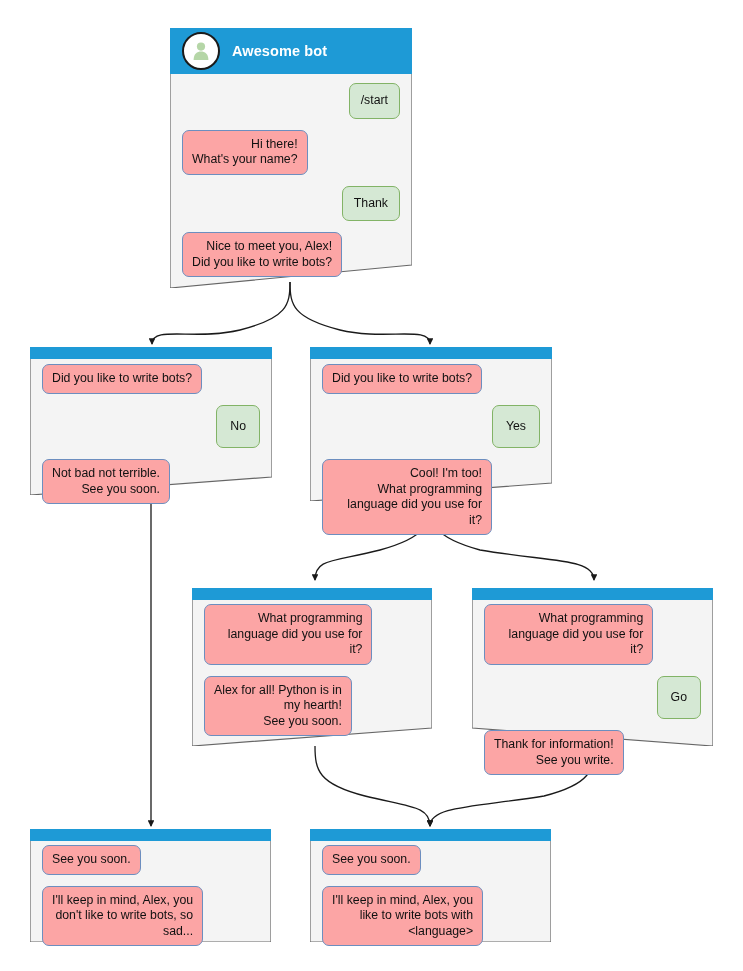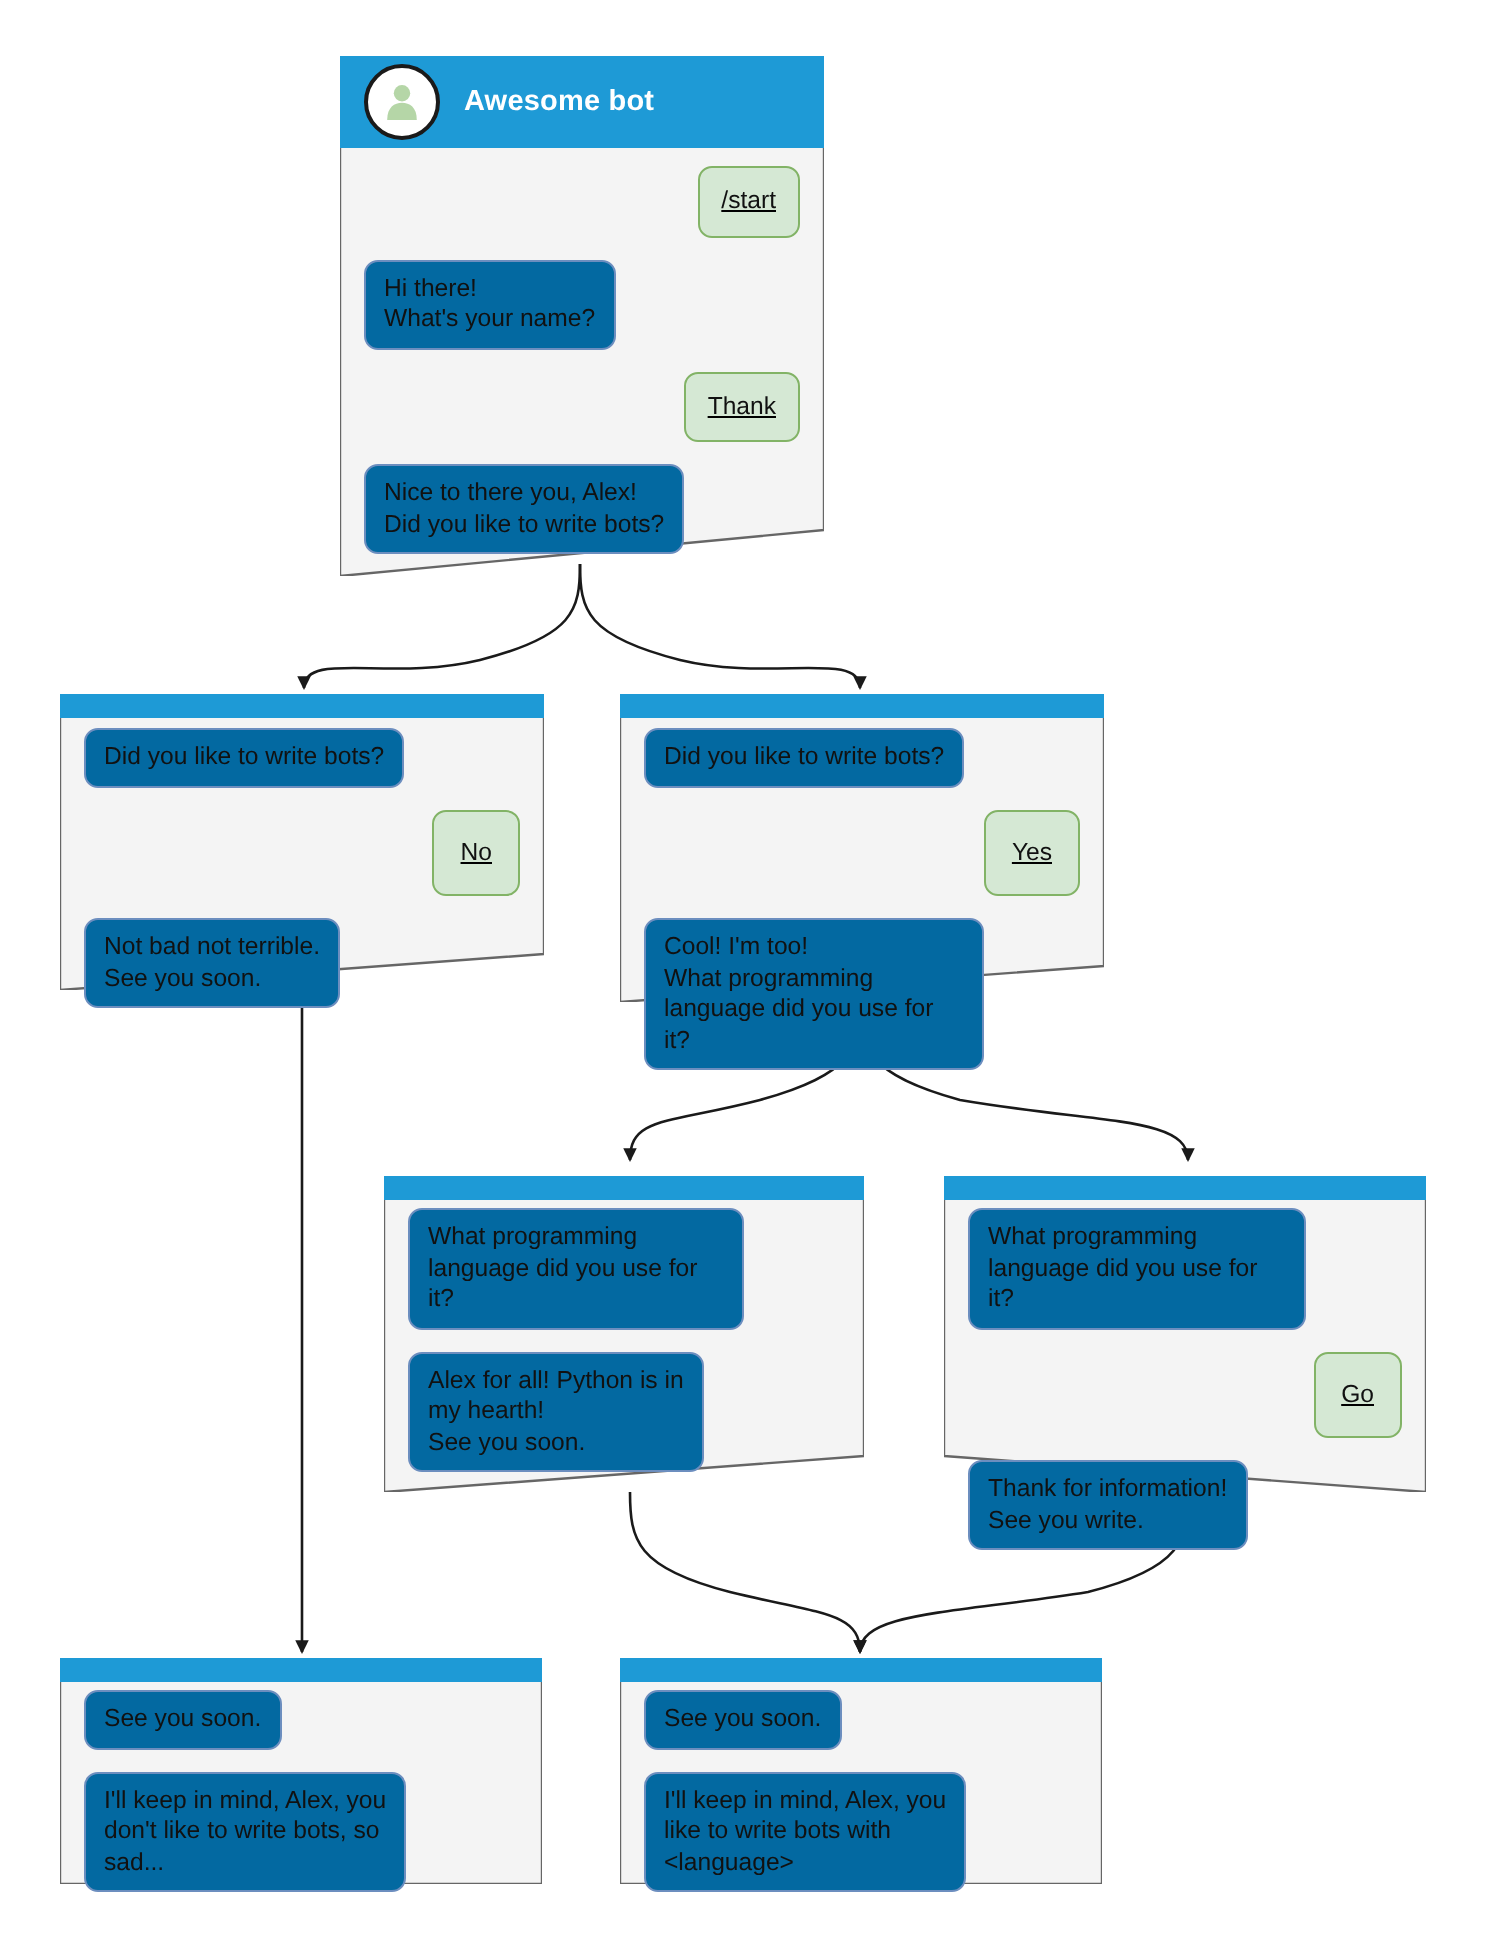--- a/index.html
+++ b/index.html
@@ -88,35 +88,36 @@
     box-sizing: border-box;
     padding: 10px 12px 4px 12px;
     display: flex;
     flex-direction: column;
   }
   .msg-row {
     display: flex;
     margin-bottom: 11px;
   }
   .msg-row.bot { justify-content: flex-start; }
-  .msg-row.user { justify-content: flex-end; text-decoration: underline; }
+  .msg-row.user { justify-content: flex-end; }
   .bubble {
     box-sizing: border-box;
     border-radius: 7px;
     border: 1px solid;
     padding: 6px 9px 6px 9px;
     font-size: 12.3px;
     line-height: 15.5px;
     color: #111111;
     white-space: pre-line;
     max-width: 78%;
   }
   .bubble.bot {
-    background: #0369a1;
+    background: #fca5a5;
     border-color: #6c8ebf;
+    text-align: right;
   }
   .bubble.user {
     background: #d5e8d4;
     border-color: #82b366;
     min-width: 42px;
     text-align: left;
     padding: 9px 11px;
   }
   .bubble.user.tall { padding: 13px 13px; }
 </style>
@@ -167,21 +168,21 @@
           <div class="bubble user">/start</div>
         </div>
         <div class="msg-row bot">
           <div class="bubble bot">Hi there!
 What's your name?</div>
         </div>
         <div class="msg-row user">
           <div class="bubble user">Thank</div>
         </div>
         <div class="msg-row bot">
-          <div class="bubble bot">Nice to there you, Alex!
+          <div class="bubble bot">Nice to meet you, Alex!
 Did you like to write bots?</div>
         </div>
       </div>
     </div>
   </div>
 
   <div class="node" style="left:30px; top:347px; width:242px; height:148px;">
     <svg class="node-shape" viewBox="0 0 242 148" preserveAspectRatio="none">
       <polygon points="0,0 242,0 242,130 0,148" fill="#F4F4F4" stroke="#666666" stroke-width="1.2"></polygon>
       <polygon points="0,0 242,0 242,12 0,12" fill="#1E9AD6" stroke="none"></polygon>

